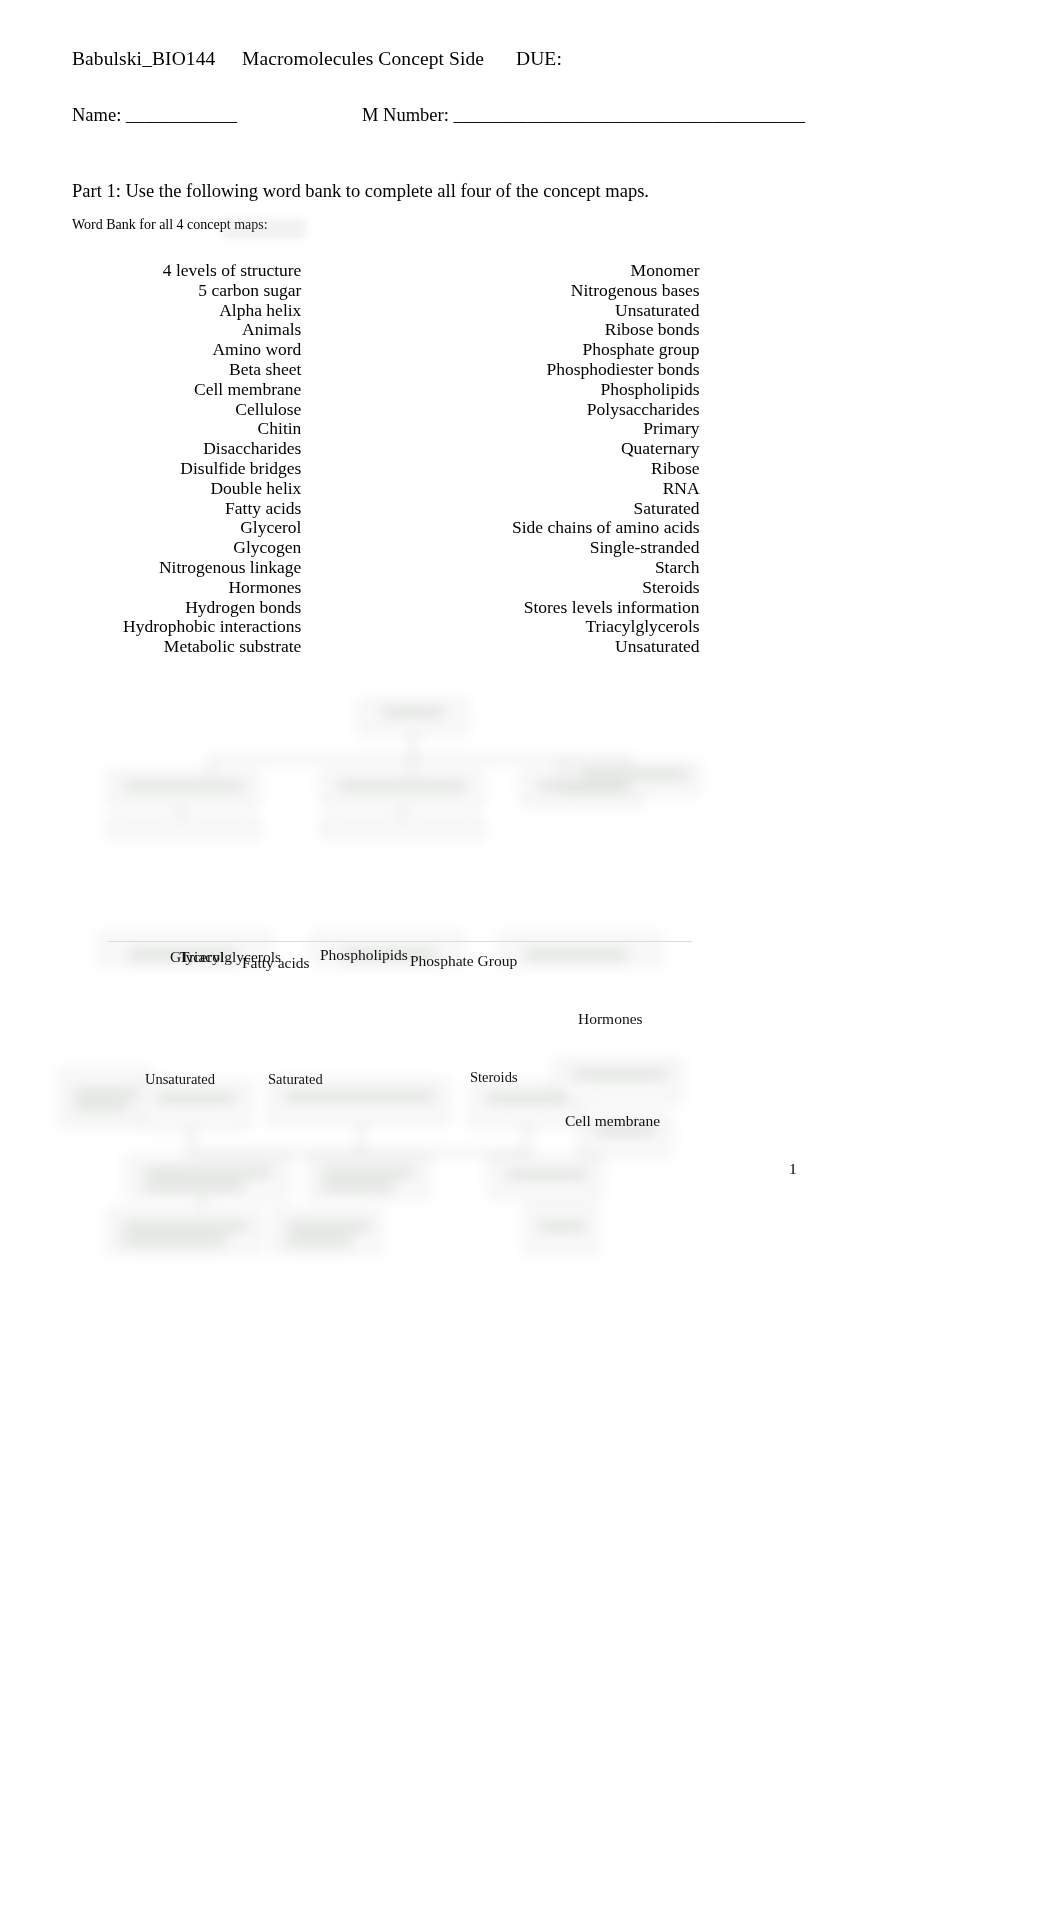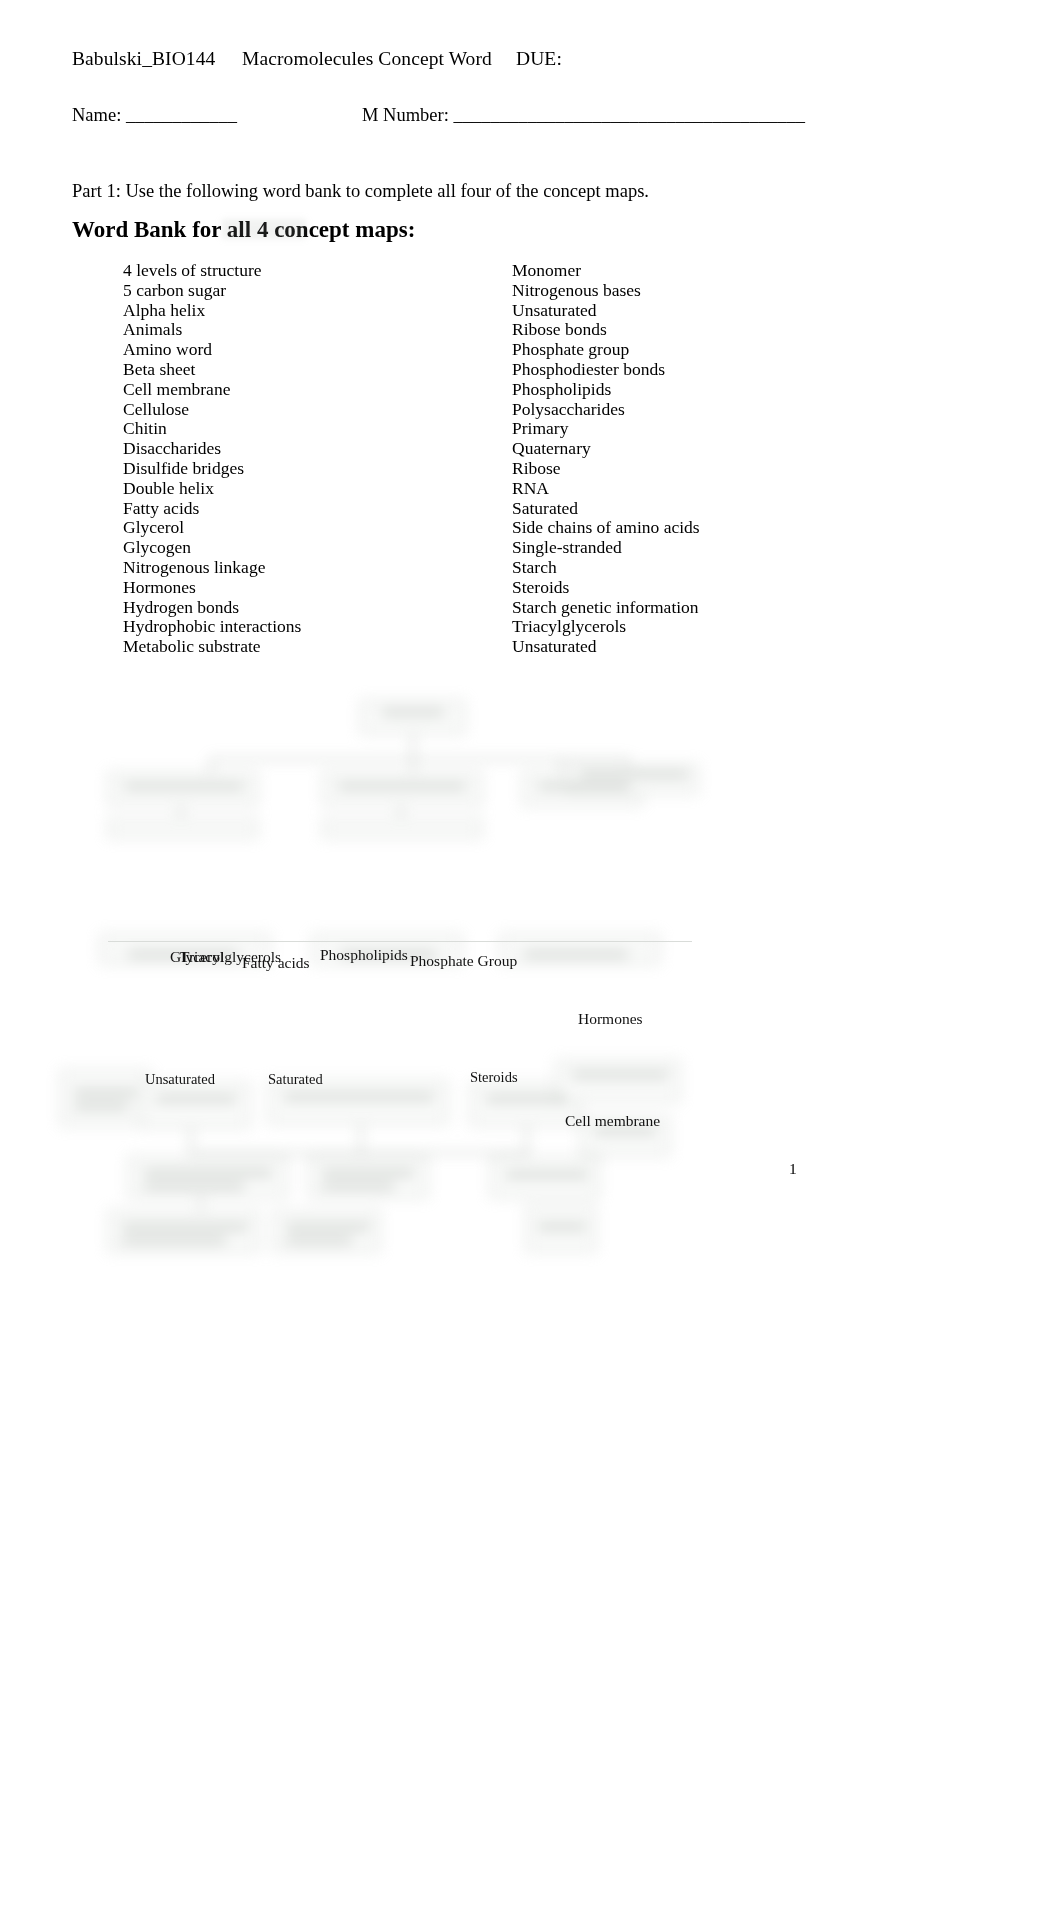--- a/index.html
+++ b/index.html
@@ -57,23 +57,22 @@
     position: absolute;
     left: 72px;
     top: 181px;
     font-size: 18.5px;
     white-space: nowrap;
   }
   .wordbank-title {
     position: absolute;
     left: 72px;
     top: 217px;
-    font-size: 23px;
-    white-space: nowrap;
-    font-weight: bold;
+    font-size: 14px;
+    white-space: nowrap;
   }
   .wordbank-title .smudge {
     position: absolute;
     left: 150px;
     top: 2px;
     width: 84px;
     height: 20px;
     background: rgba(170,175,170,.16);
     filter: blur(3px);
   }
@@ -86,21 +85,21 @@
     width: 1062px;
   }
   .wb-col {
     position: absolute;
     top: 0;
     font-size: 17.5px;
     line-height: 19.8px;
   }
   .wb-col-left  { left: 123px; }
   .wb-col-right { left: 512px; }
-  .wb-item { white-space: nowrap; height: 19.8px; }
+  .wb-item { white-space: nowrap; height: 19.8px; text-align: right; }
 
   
   .blur-map {
     position: absolute;
     filter: blur(7px);
     opacity: .55;
   }
   .blur-box {
     position: absolute;
     border: 1.6px solid #8d968d;
@@ -150,21 +149,21 @@
     font-size: 15.5px;
   }
 </style>
 </head>
 <body>
 
 <div class="page">
 
   <div class="header-row">
     <span class="header-course">Babulski_BIO144</span>
-    <span class="header-title">Macromolecules Concept Word</span>
+    <span class="header-title">Macromolecules Concept Side</span>
     <span class="header-due">DUE:</span>
   </div>
 
   <div class="name-row">
     <span class="name-label">Name: ____________</span>
     <span class="mnumber-label">M Number: ______________________________________</span>
   </div>
 
   <div class="part1">Part 1: Use the following word bank to complete all four of the concept maps.</div>
 
@@ -208,21 +207,21 @@
       <div class="wb-item">Polysaccharides</div>
       <div class="wb-item">Primary</div>
       <div class="wb-item">Quaternary</div>
       <div class="wb-item">Ribose</div>
       <div class="wb-item">RNA</div>
       <div class="wb-item">Saturated</div>
       <div class="wb-item">Side chains of amino acids</div>
       <div class="wb-item">Single-stranded</div>
       <div class="wb-item">Starch</div>
       <div class="wb-item">Steroids</div>
-      <div class="wb-item">Starch genetic information</div>
+      <div class="wb-item">Stores levels information</div>
       <div class="wb-item">Triacylglycerols</div>
       <div class="wb-item">Unsaturated</div>
     </div>
   </div>
 
   <div class="blur-map map1">
     <div class="blur-box" style="left:300px; top:0px;   width:105px; height:34px;"></div>
     <div class="blur-line" style="left:352px; top:34px; width:2px;  height:26px;"></div>
     <div class="blur-line" style="left:150px; top:58px; width:420px;height:2px;"></div>
     <div class="blur-line" style="left:150px; top:58px; width:2px;  height:16px;"></div>

